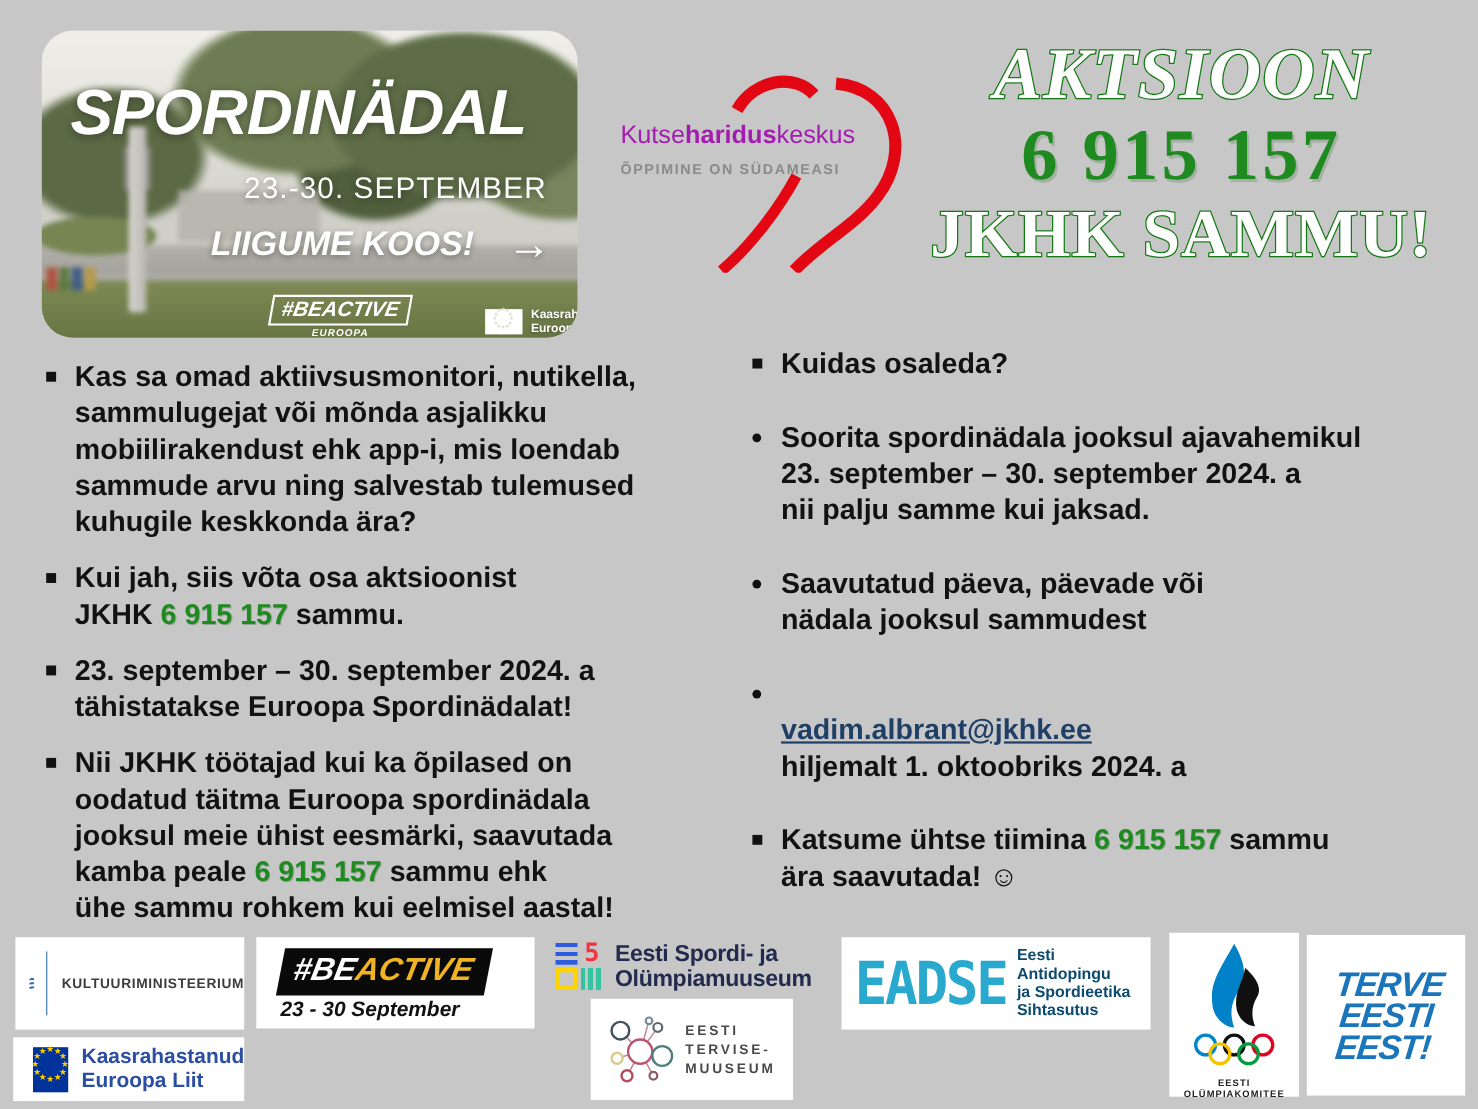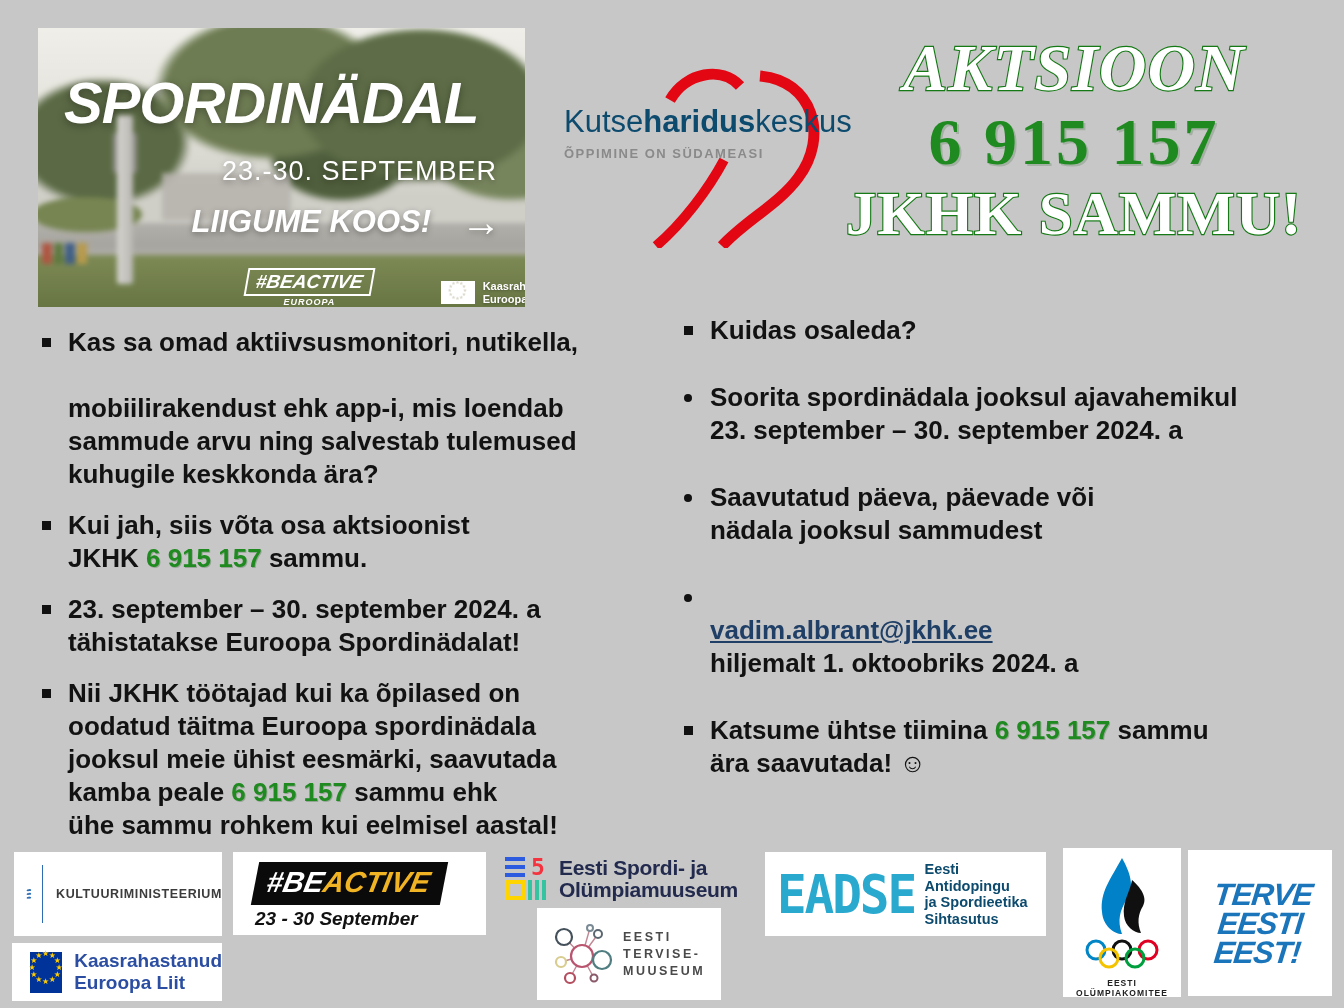--- a/index.html
+++ b/index.html
@@ -1,18 +1,18 @@
 <!DOCTYPE html>
 <html><head>
 <meta charset="utf-8">
 <style>
   * { margin:0; padding:0; box-sizing:border-box; }
   html,body { width:1344px; height:1008px; overflow:hidden; }
   body { background:#c7c7c7; font-family:"Liberation Sans","DejaVu Sans",sans-serif; position:relative; }
-  .abs { position:absolute; }
+  .abs { position:absolute;border-radius:28px; }
 
   
   .banner { left:38px; top:28px; width:487px; height:279px; overflow:hidden; background:#dcdcd4; }
   .photo { position:absolute; inset:-6px; filter:blur(2.5px) saturate(.92); }
   .ph-sky { position:absolute; inset:0; background:linear-gradient(#f0efe9,#e3e2da 32%,#d8d7cf 48%,#cfcec6 60%); }
   .ph-trees { position:absolute; left:0; top:0; width:100%; height:75%;
     background:
       radial-gradient(ellipse 42% 60% at 78% 38%, #5d6e44 0 55%, transparent 60%),
       radial-gradient(ellipse 38% 55% at 48% 30%, #6d7d50 0 55%, transparent 62%),
       radial-gradient(ellipse 30% 50% at 14% 55%, #5a6a42 0 52%, transparent 60%),
@@ -47,21 +47,21 @@
   .bn-eu-flag { width:34px; height:23px; background:#fff; position:relative; }
   .bn-eu-txt { font-size:11px; font-weight:700; line-height:13px; text-shadow:0 1px 3px rgba(0,0,0,.3); }
   .eu-stars { position:absolute; inset:0; }
   .eu-stars s { position:absolute; text-decoration:none; line-height:0; }
 
   
   .school { left:556px; top:52px; width:300px; height:200px; }
   .heart-svg { position:absolute; left:52px; top:-4px; }
   .school-txt { position:absolute; left:8px; top:52px; }
   .sc-l1 { color:#1b7d3a; font-size:33px; font-weight:700; letter-spacing:8px; line-height:36px; }
-  .sc-l2 { color:#0c4a6e; font-size:31px; font-weight:400; letter-spacing:0; line-height:36px; }
+  .sc-l2 { color:#a21caf; font-size:23px; font-weight:400; letter-spacing:0; line-height:36px; }
   .sc-l2 b { font-weight:800; }
   .sc-motto { color:#8a8a8a; font-size:13px; font-weight:700; letter-spacing:1.5px; margin-top:6px; }
 
   
   .headline { left:808px; top:32px; width:532px; text-align:center; font-weight:800;font-family:Liberation Serif, serif; }
   .hl-outline { color:#fff; -webkit-text-stroke:2.3px #157a15; paint-order:stroke fill; }
   .hl-1 { font-size:66px; line-height:72px; font-style:italic; letter-spacing:1px; }
   .hl-2 { font-size:66px; line-height:76px; color:#1f8a1f; letter-spacing:3px;
     text-shadow:2px 2px 0 rgba(0,70,0,.18); }
   .hl-3 { font-size:61px; line-height:68px; letter-spacing:1px; }
@@ -192,21 +192,21 @@
 
 <div class="abs headline">
   <div class="hl-1 hl-outline">AKTSIOON</div>
   <div class="hl-2">6 915 157</div>
   <div class="hl-3 hl-outline">JKHK SAMMU!</div>
 </div>
 
 <div class="abs col col-left" id="left-col">
     <div class="bi">
       <span class="mk mk-square"></span>
-      <p class="bt"><span class="seg-plain">Kas sa omad aktiivsusmonitori, nutikella,</span><br><br><span class="seg-plain">mobiilirakendust ehk app-i, mis loendab</span><br><span class="seg-plain">sammude arvu ning salvestab tulemused</span><br><span class="seg-plain">kuhugile keskkonda ära?</span></p>
+      <p class="bt"><span class="seg-plain">Kas sa omad aktiivsusmonitori, nutikella,</span><br><span class="seg-plain">sammulugejat või mõnda asjalikku</span><br><span class="seg-plain">mobiilirakendust ehk app-i, mis loendab</span><br><span class="seg-plain">sammude arvu ning salvestab tulemused</span><br><span class="seg-plain">kuhugile keskkonda ära?</span></p>
     </div>
     <div class="bi">
       <span class="mk mk-square"></span>
       <p class="bt"><span class="seg-plain">Kui jah, siis võta osa aktsioonist</span><br><span class="seg-plain">JKHK </span><span class="seg-green">6 915 157</span><span class="seg-plain"> sammu.</span></p>
     </div>
     <div class="bi">
       <span class="mk mk-square"></span>
       <p class="bt"><span class="seg-plain">23. september – 30. september 2024. a</span><br><span class="seg-plain">tähistatakse Euroopa Spordinädalat!</span></p>
     </div>
     <div class="bi">
@@ -214,21 +214,21 @@
       <p class="bt"><span class="seg-plain">Nii JKHK töötajad kui ka õpilased on</span><br><span class="seg-plain">oodatud täitma  Euroopa spordinädala</span><br><span class="seg-plain">jooksul meie ühist eesmärki, saavutada</span><br><span class="seg-plain">kamba peale </span><span class="seg-green">6 915 157</span><span class="seg-plain"> sammu ehk</span><br><span class="seg-plain">ühe sammu rohkem kui eelmisel aastal!</span></p>
     </div>
   </div>
 <div class="abs col col-right" id="right-col">
     <div class="bi">
       <span class="mk mk-square"></span>
       <p class="bt"><span class="seg-plain">Kuidas osaleda?</span></p>
     </div>
     <div class="bi">
       <span class="mk mk-dot"></span>
-      <p class="bt"><span class="seg-plain">Soorita spordinädala jooksul ajavahemikul</span><br><span class="seg-plain">23. september – 30. september 2024. a</span><br></p>
+      <p class="bt"><span class="seg-plain">Soorita spordinädala jooksul ajavahemikul</span><br><span class="seg-plain">23. september – 30. september 2024. a</span><br><span class="seg-plain">nii palju samme kui jaksad.</span></p>
     </div>
     <div class="bi">
       <span class="mk mk-dot"></span>
       <p class="bt"><span class="seg-plain">Saavutatud päeva, päevade või</span><br><span class="seg-plain">nädala jooksul sammudest</span><br></p>
     </div>
     <div class="bi">
       <span class="mk mk-dot"></span>
       <p class="bt"><br><a class="seg-link" href="#">vadim.albrant@jkhk.ee</a><br><span class="seg-plain">hiljemalt 1. oktoobriks 2024. a</span></p>
     </div>
     <div class="bi">

